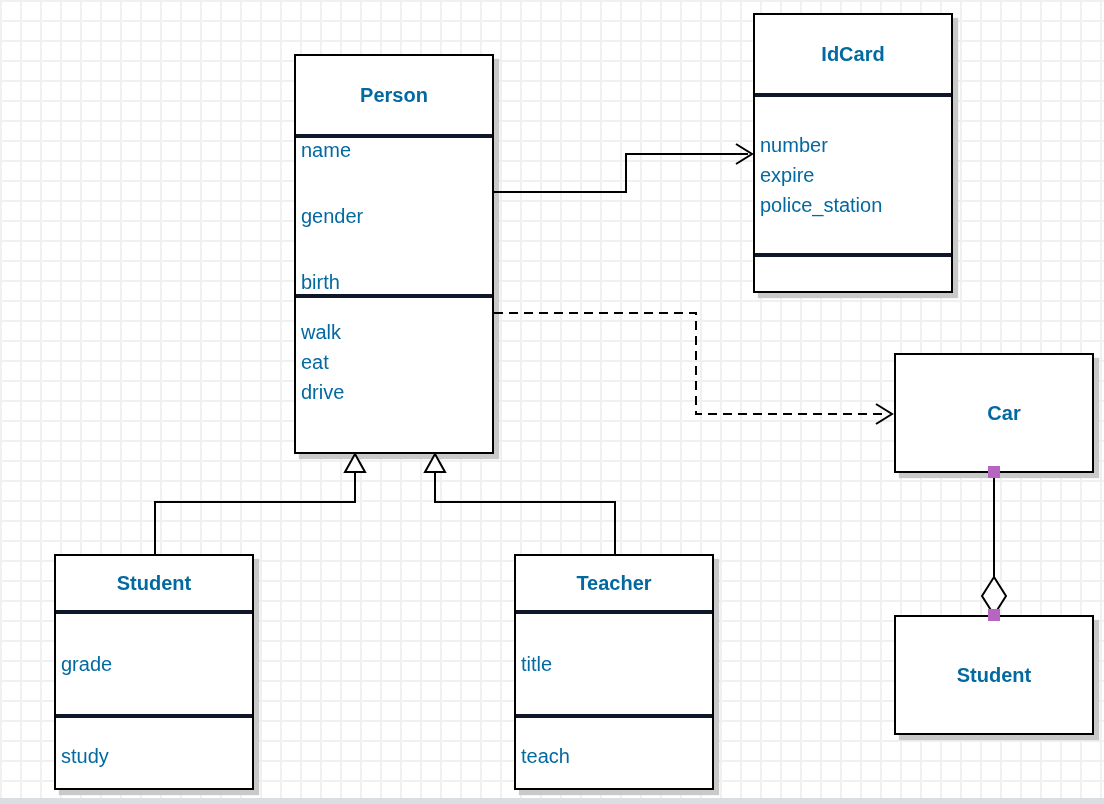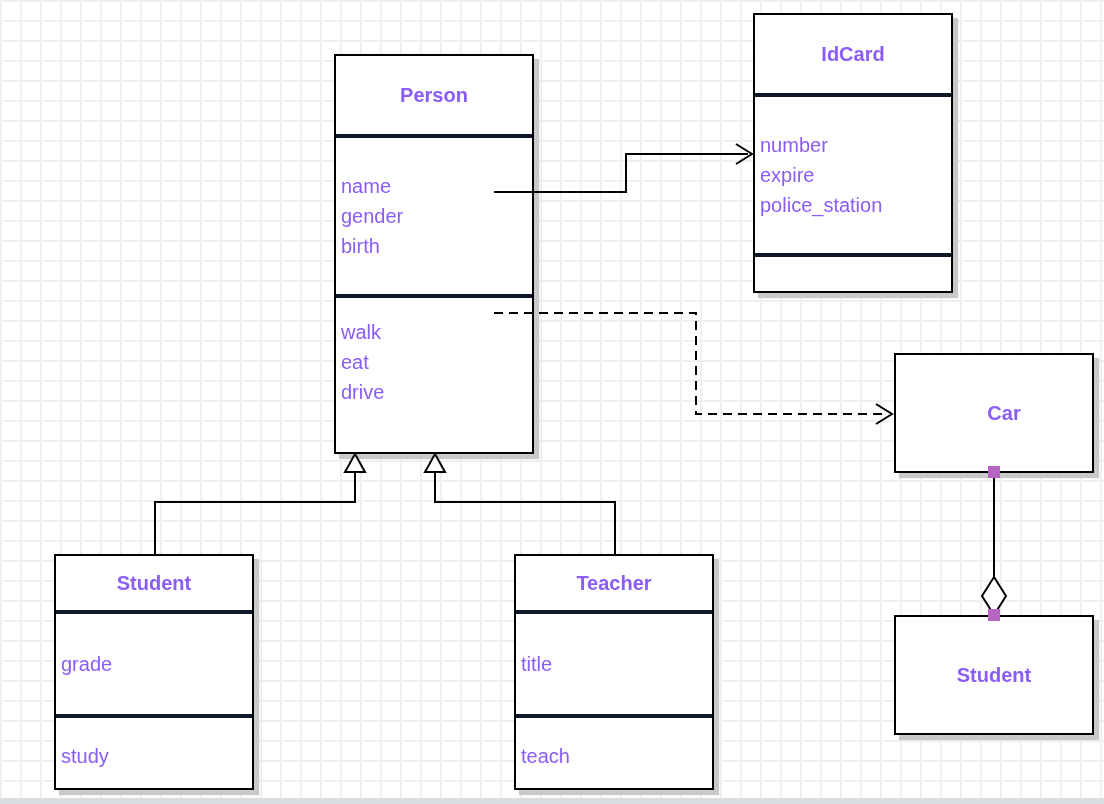--- a/index.html
+++ b/index.html
@@ -32,21 +32,21 @@
     z-index: 3;
     pointer-events: none;
   }
 
   .uml-class {
     position: absolute;
     background: #ffffff;
     border: 2px solid #000000;
     box-shadow: 5px 5px 1px #c9c9c9;
     z-index: 2;
-    color: #8b5cf6;
+    color: #0369a1;
   }
 
   .cmp-title {
     display: flex;
     align-items: center;
     justify-content: center;
     font-weight: bold;
     font-size: 20px;
   }
 
@@ -57,23 +57,23 @@
     justify-content: center;
     padding-left: 5px;
     font-size: 20px;
   }
   .cmp .line { line-height: 30px; white-space: nowrap; }
 
   
   .uml-class.simple { display: flex; align-items: center; justify-content: center; }
 
   
-  #cls-person   { left: 294px; top: 54px;  width: 200px; height: 400px; margin-left: 40px; }
+  #cls-person   { left: 294px; top: 54px;  width: 200px; height: 400px; }
   #cls-person   .cmp-title { height: 78px; }
-  #cls-person   .cmp-attrs { height: 160px; }
+  #cls-person   .cmp-attrs { height: 160px; gap: 36px; }
   #cls-person   .cmp-methods { height: 132px; }
 
   
   #cls-idcard   { left: 753px; top: 13px;  width: 200px; height: 280px; }
   #cls-idcard   .cmp-title { height: 78px; }
   #cls-idcard   .cmp-attrs { height: 160px; }
   #cls-idcard   .cmp-methods { height: 38px; }
 
   
   #cls-car      { left: 894px; top: 353px; width: 200px; height: 120px; padding-left: 20px; }

